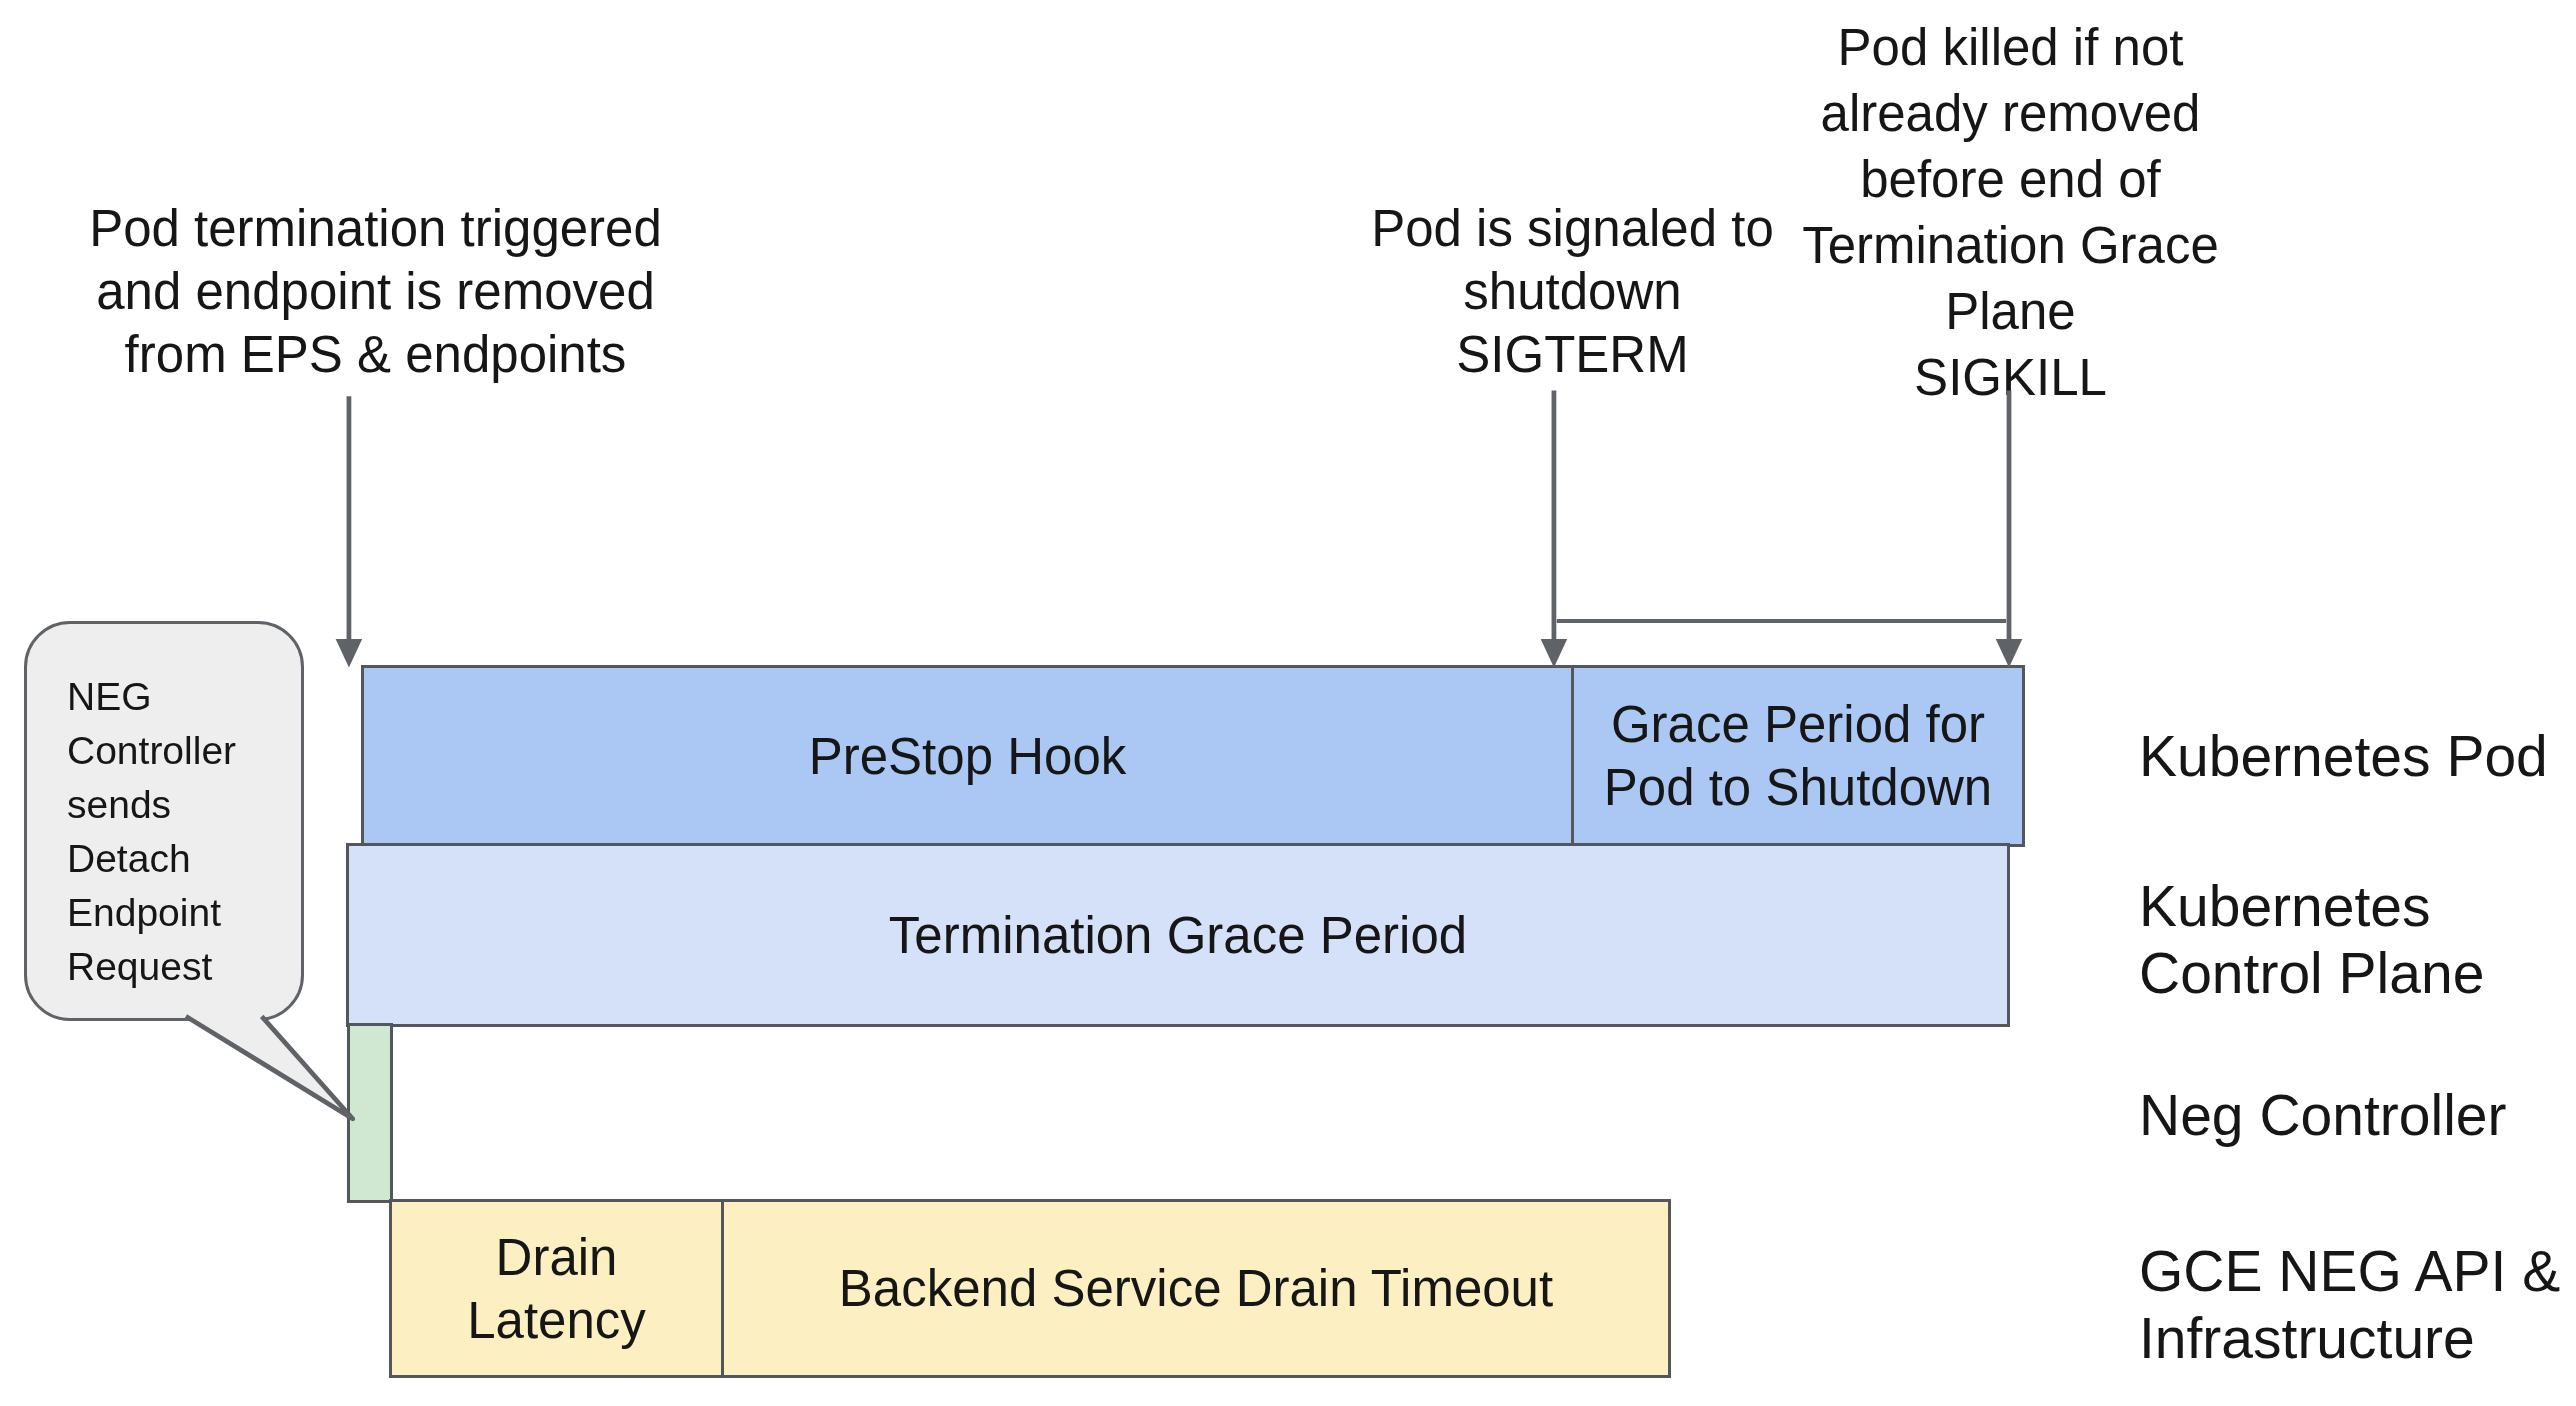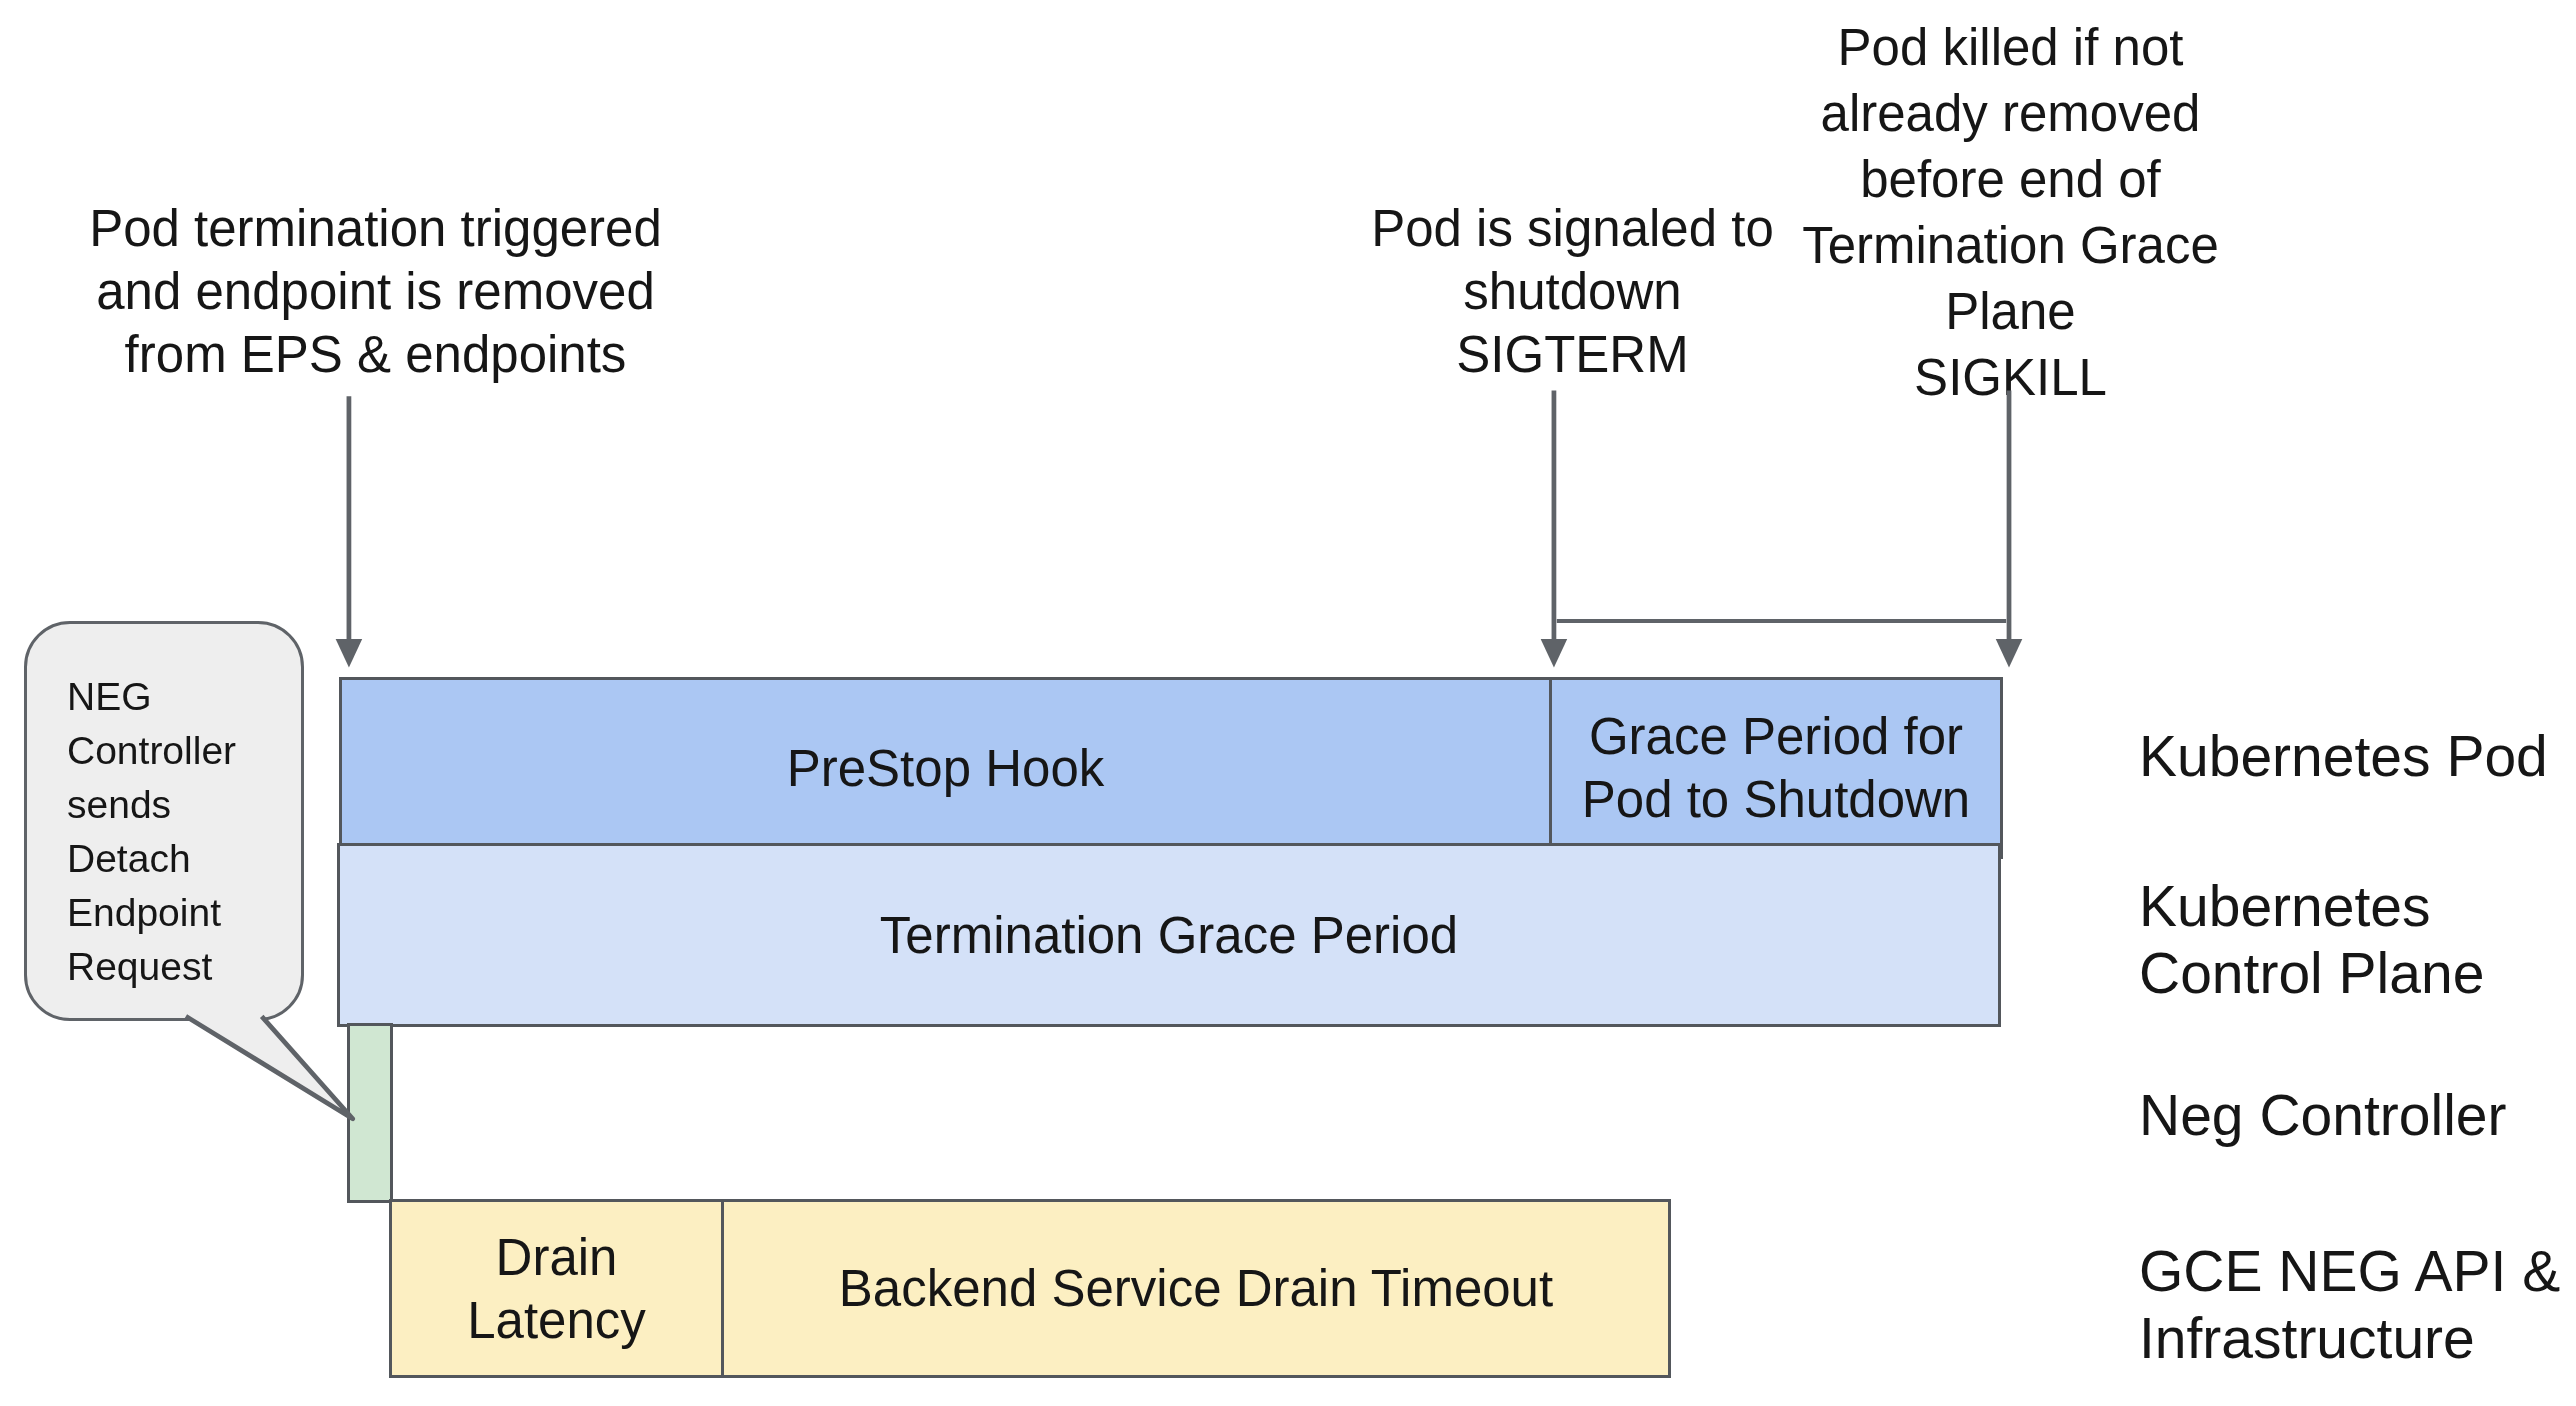--- a/index.html
+++ b/index.html
@@ -89,33 +89,33 @@
     <div>already removed</div>
     <div>before end of</div>
     <div>Termination Grace</div>
     <div>Plane</div>
     <div>SIGKILL</div>
   </div>
 
 
   <div class="bars-layer">
 
-    <div class="bar bar-blue" style="left:339px;top:665px;width:1664px;height:182px;margin-top:12px;">
+    <div class="bar bar-blue" style="left:361px;top:665px;width:1664px;height:182px;">
       <div class="cell" style="width:1207px;">
         <span>PreStop Hook</span>
       </div>
       <div class="cell divided" style="flex:1;">
         <div>
           <div>Grace Period for</div>
           <div>Pod to Shutdown</div>
         </div>
       </div>
     </div>
 
-    <div class="bar bar-lightblue" style="left:337px;top:843px;width:1664px;height:184px;justify-content:flex-end;">
+    <div class="bar bar-lightblue" style="left:346px;top:843px;width:1664px;height:184px;justify-content:flex-end;">
       <div class="cell" style="flex:1;">
         <span>Termination Grace Period</span>
       </div>
     </div>
 
     <div class="bar bar-green" style="left:347px;top:1023px;width:46px;height:180px;"></div>
 
     <div class="bar bar-yellow" style="left:389px;top:1199px;width:1282px;height:179px;">
       <div class="cell" style="width:329px;">
         <div>

